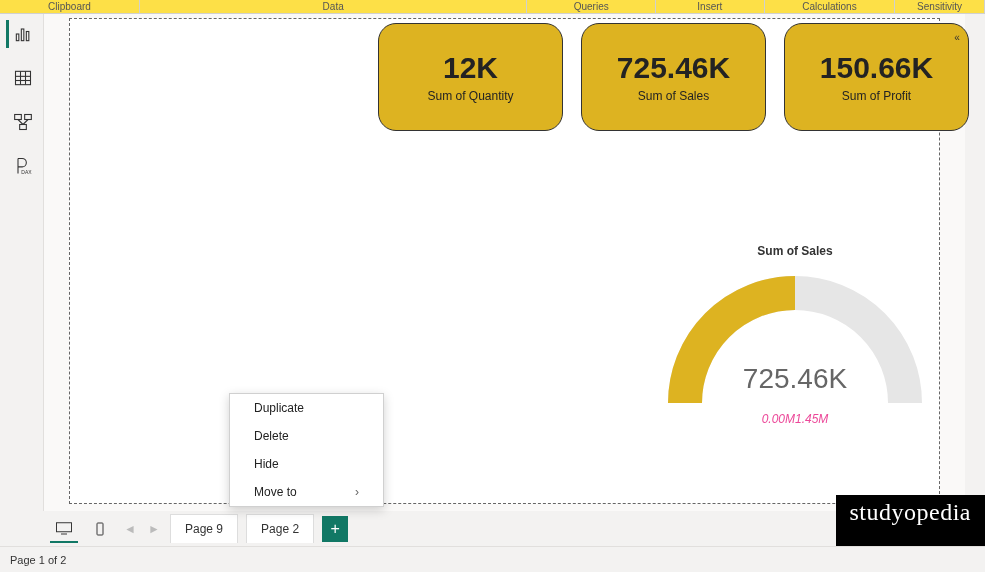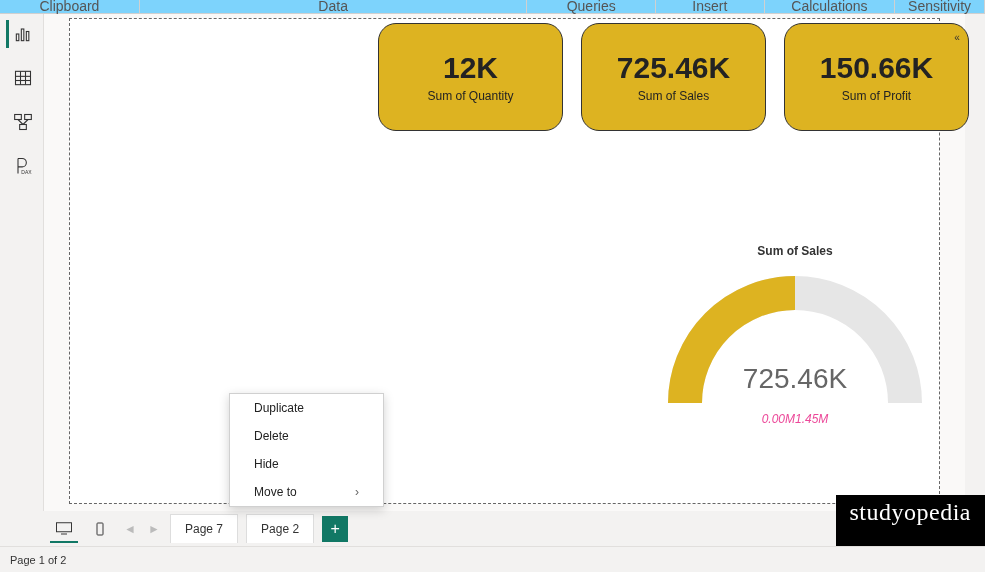--- a/index.html
+++ b/index.html
@@ -1,18 +1,18 @@
 <!DOCTYPE html>
 <html><head>
 <meta charset="utf-8">
 <style>
 * { box-sizing: border-box; margin: 0; padding: 0; font-family: 'Segoe UI', Tahoma, sans-serif; }
 body { width: 985px; height: 572px; position: relative; background: #f3f2f1; overflow: hidden; }
 
-.ribbon-groups { position: absolute; top: 0; left: 0; right: 0; height: 14px; display: flex; border-bottom: 1px solid #d0d0d0; font-size: 14px; color: #555; background: #7dd3fc; align-items: center; }
+.ribbon-groups { position: absolute; top: 0; left: 0; right: 0; height: 14px; display: flex; border-bottom: 1px solid #d0d0d0; font-size: 10px; color: #555; background: #fde047; align-items: center; }
 .ribbon-group { text-align: center; border-right: 1px solid #d0d0d0; line-height: 13px; }
 
 .left-rail { position: absolute; top: 14px; left: 0; width: 44px; height: 497px; background: #f3f2f1; border-right: 1px solid #e1dfdd; display: flex; flex-direction: column; align-items: center; padding-top: 6px; gap: 16px; }
 .left-rail .rail-item { width: 32px; height: 28px; display: flex; align-items: center; justify-content: center; border-left: 3px solid transparent; cursor: pointer; }
 .left-rail .rail-item.active { border-left: 3px solid #117865; }
 .left-rail svg { width: 20px; height: 20px; stroke: #333; fill: none; stroke-width: 1.3; }
 
 .canvas-area { position: absolute; top: 14px; left: 44px; right: 20px; height: 497px; background: #faf9f8; }
 .report-canvas { position: absolute; top: 4px; left: 25px; right: 25px; height: 486px; background: #fff; border: 1px dashed #666; }
 .right-flyout { position: absolute; top: 18px; right: 2px; width: 12px; display: flex; flex-direction: column; gap: 4px; align-items: center; }
@@ -155,21 +155,21 @@
         <line x1="8" y1="17" x2="16" y2="17"></line>
       </svg>
   </div>
   <div class="icon-btn">
     <svg viewBox="0 0 24 18">
         <rect x="8" y="1" width="8" height="16" rx="1"></rect>
       </svg>
   </div>
   <span class="nav-arrow">◄</span>
   <span class="nav-arrow">►</span>
-  <div class="page-tab">Page 7</div>
+  <div class="page-tab">Page 9</div>
   <div class="page-tab">Page 2</div>
   <div class="add-tab">+</div>
 </div>
 
 <div class="status-bar">
   <span>Page 1 of 2</span>
 </div>
 
 <div class="watermark">studyopedia</div>
 

